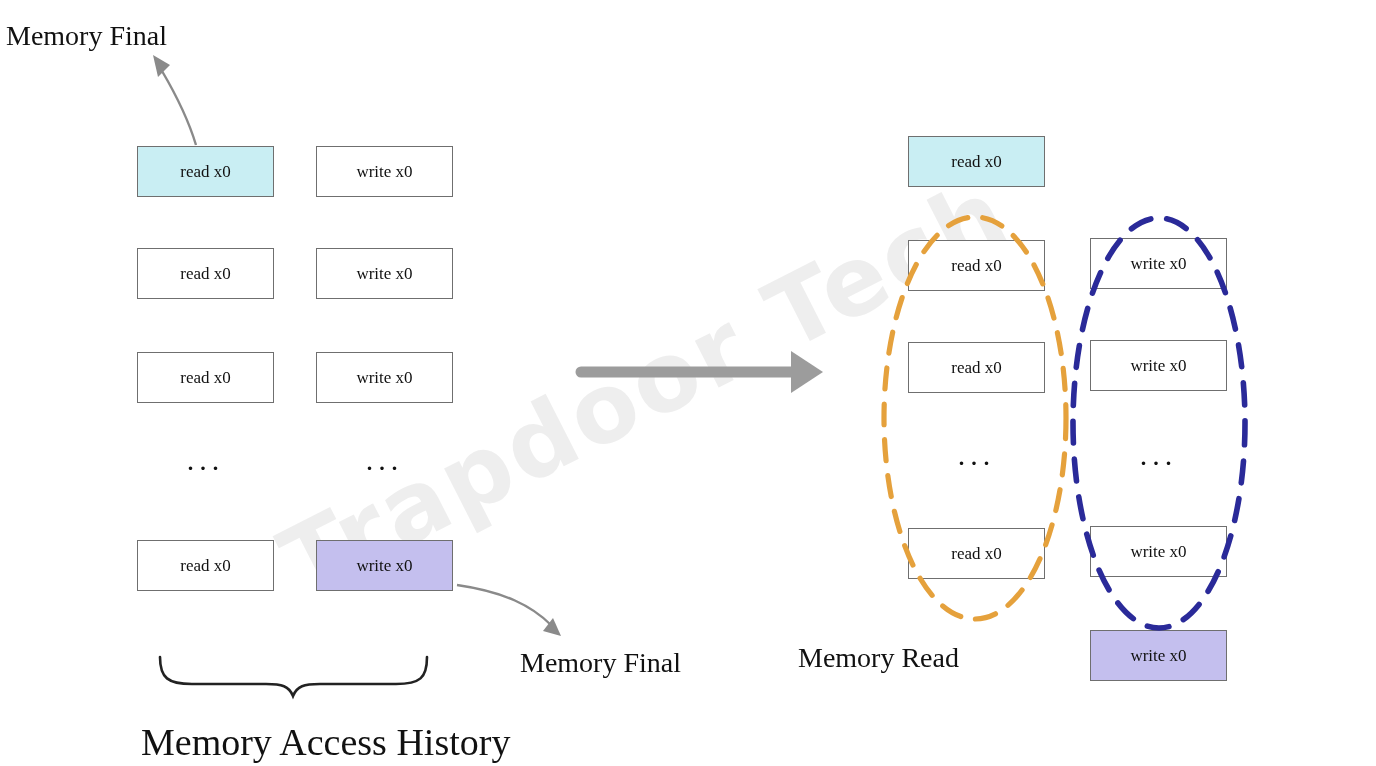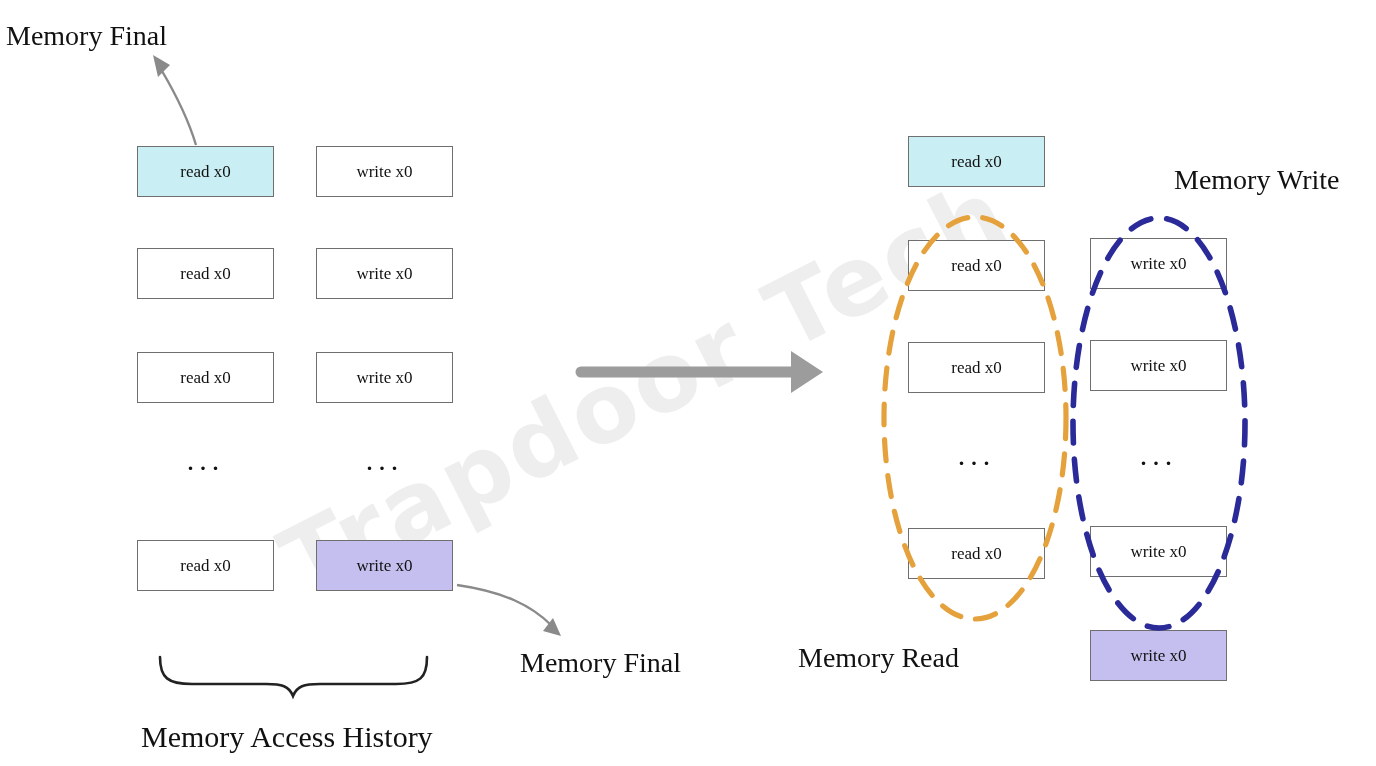--- a/index.html
+++ b/index.html
@@ -87,23 +87,22 @@
   <div class="dots" style="left:908px;top:440px;">...</div>
   <div class="dots" style="left:1090px;top:440px;">...</div>
 
   <div class="box" style="left:908px;top:528px;">read x0</div>
   <div class="box" style="left:1090px;top:526px;">write x0</div>
 
   <div class="box" style="left: 1090px; top: 630px; background-color: rgb(196, 191, 238);">write x0</div>
 
   <div class="label" style="left:6px;top:20px;">Memory Final</div>
   <div class="label" style="left:500px;top:647px;margin-left:20px;">Memory Final</div>
-  <div class="label" style="left:141px;top:720px;font-size:30px;text-align:right;">Memory Access History</div>
+  <div class="label" style="left:141px;top:720px;font-size:38px;text-align:right;">Memory Access History</div>
   <div class="label" style="left:798px;top:642px;font-family:Liberation Serif, serif;">Memory Read</div>
-  <div class="label" style="left:1174px;top:164px;">Memory Write</div>
 
   <svg id="overlay" viewBox="0 0 1376 766" xmlns="http://www.w3.org/2000/svg">
 
     <g>
       <path d="M196,145 C187,115 172,88 162,71" fill="none" stroke-width="2.4" stroke="#8a8a8a"></path>
       <polygon points="153,55 170,65 158,77" fill="#8a8a8a"></polygon>
     </g>
 
     <g>
       <path d="M457,585 C505,592 532,606 551,625" fill="none" stroke-width="2.4" stroke="#8a8a8a"></path>

